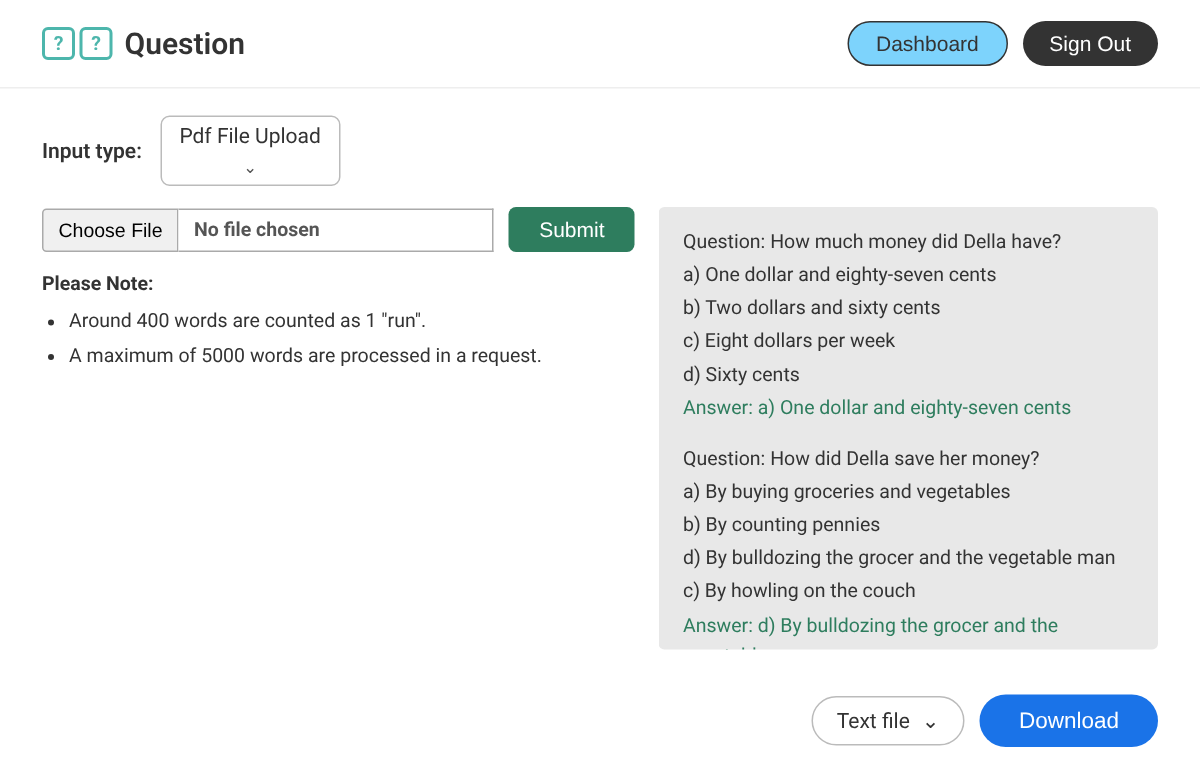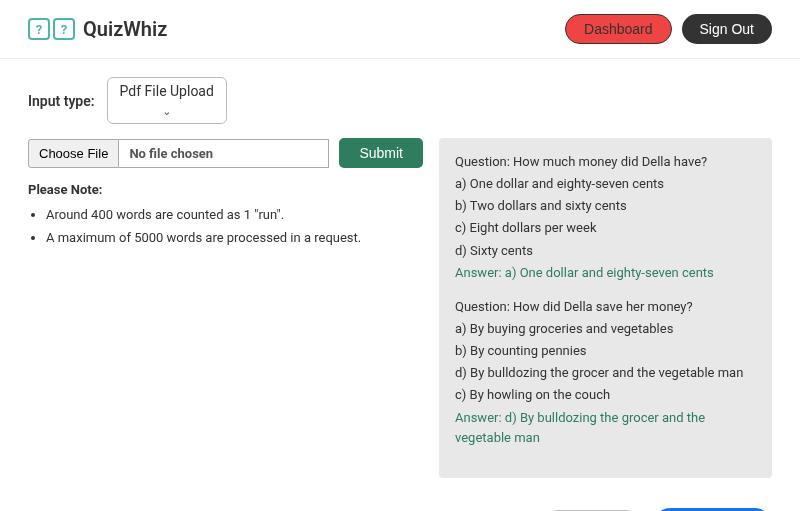--- a/index.html
+++ b/index.html
@@ -46,21 +46,21 @@
       font-weight: 600;
       color: #333;
     }
     .header-buttons {
       display: flex;
       gap: 10px;
       align-items: center;
     }
     .btn-dashboard {
       border: 1.5px solid #333;
-      background: #ef4444;
+      background: #7dd3fc;
       border-radius: 20px;
       padding: 6px 18px;
       font-size: 14px;
       cursor: pointer;
       color: #333;
     }
     .btn-signout {
       background: #333;
       color: #fff;
       border: none;
@@ -184,21 +184,21 @@
     }
 
     
     .right-col {
       flex: 1;
       background: #e8e8e8;
       border-radius: 4px;
       padding: 14px 16px;
       font-size: 13px;
       line-height: 1.55;
-      height: 340px;
+      height: 295px;
       overflow-y: auto;
       position: relative;
     }
     .right-col::-webkit-scrollbar {
       width: 8px;
     }
     .right-col::-webkit-scrollbar-track {
       background: #d0d0d0;
     }
     .right-col::-webkit-scrollbar-thumb {
@@ -248,21 +248,21 @@
   </style>
 </head>
 <body>
 
 <header class="header">
   <div class="logo-area">
     <div class="logo-icon">
       <div class="bracket">?</div>
       <div class="bracket">?</div>
     </div>
-    <span class="logo-text">QuizWhiz</span>
+    <span class="logo-text">Question</span>
   </div>
   <div class="header-buttons">
     <button class="btn-dashboard">Dashboard</button>
     <button class="btn-signout">Sign Out</button>
   </div>
 </header>
 
 <div class="main">
 
   <div class="input-type-row">

